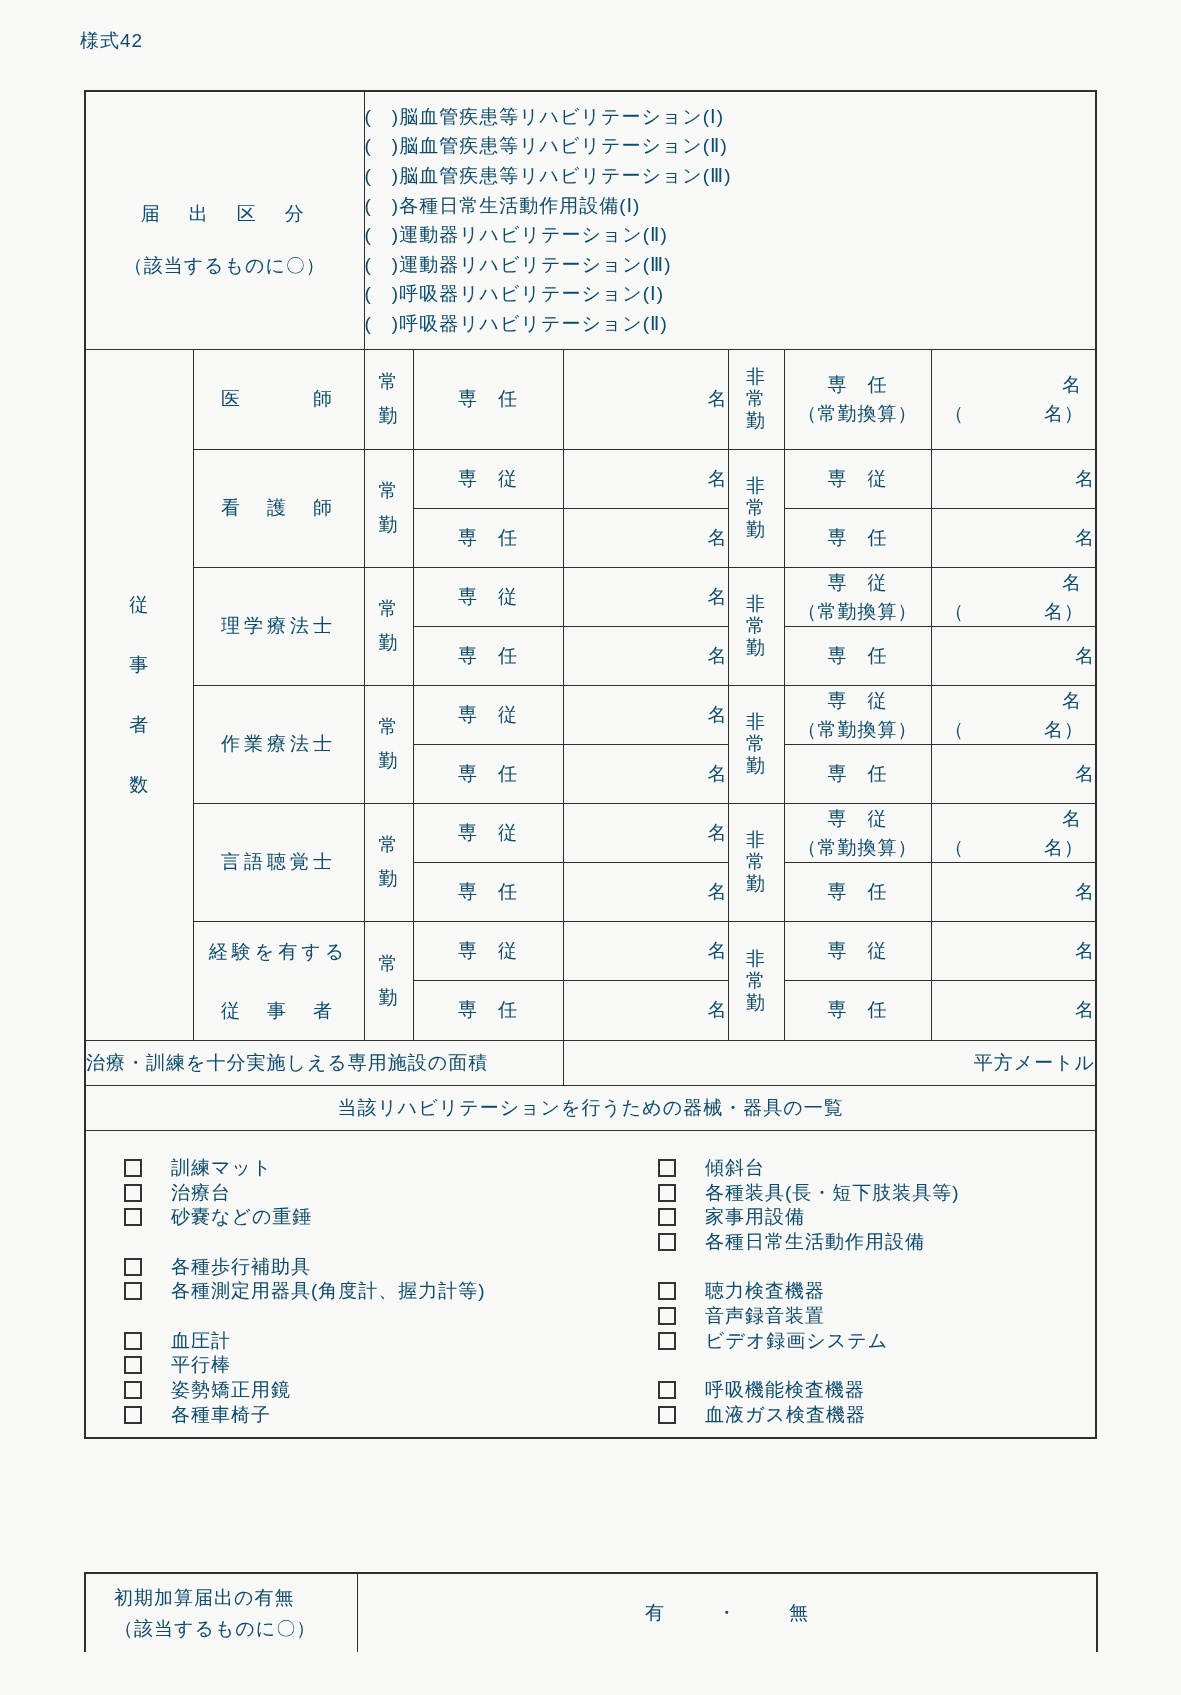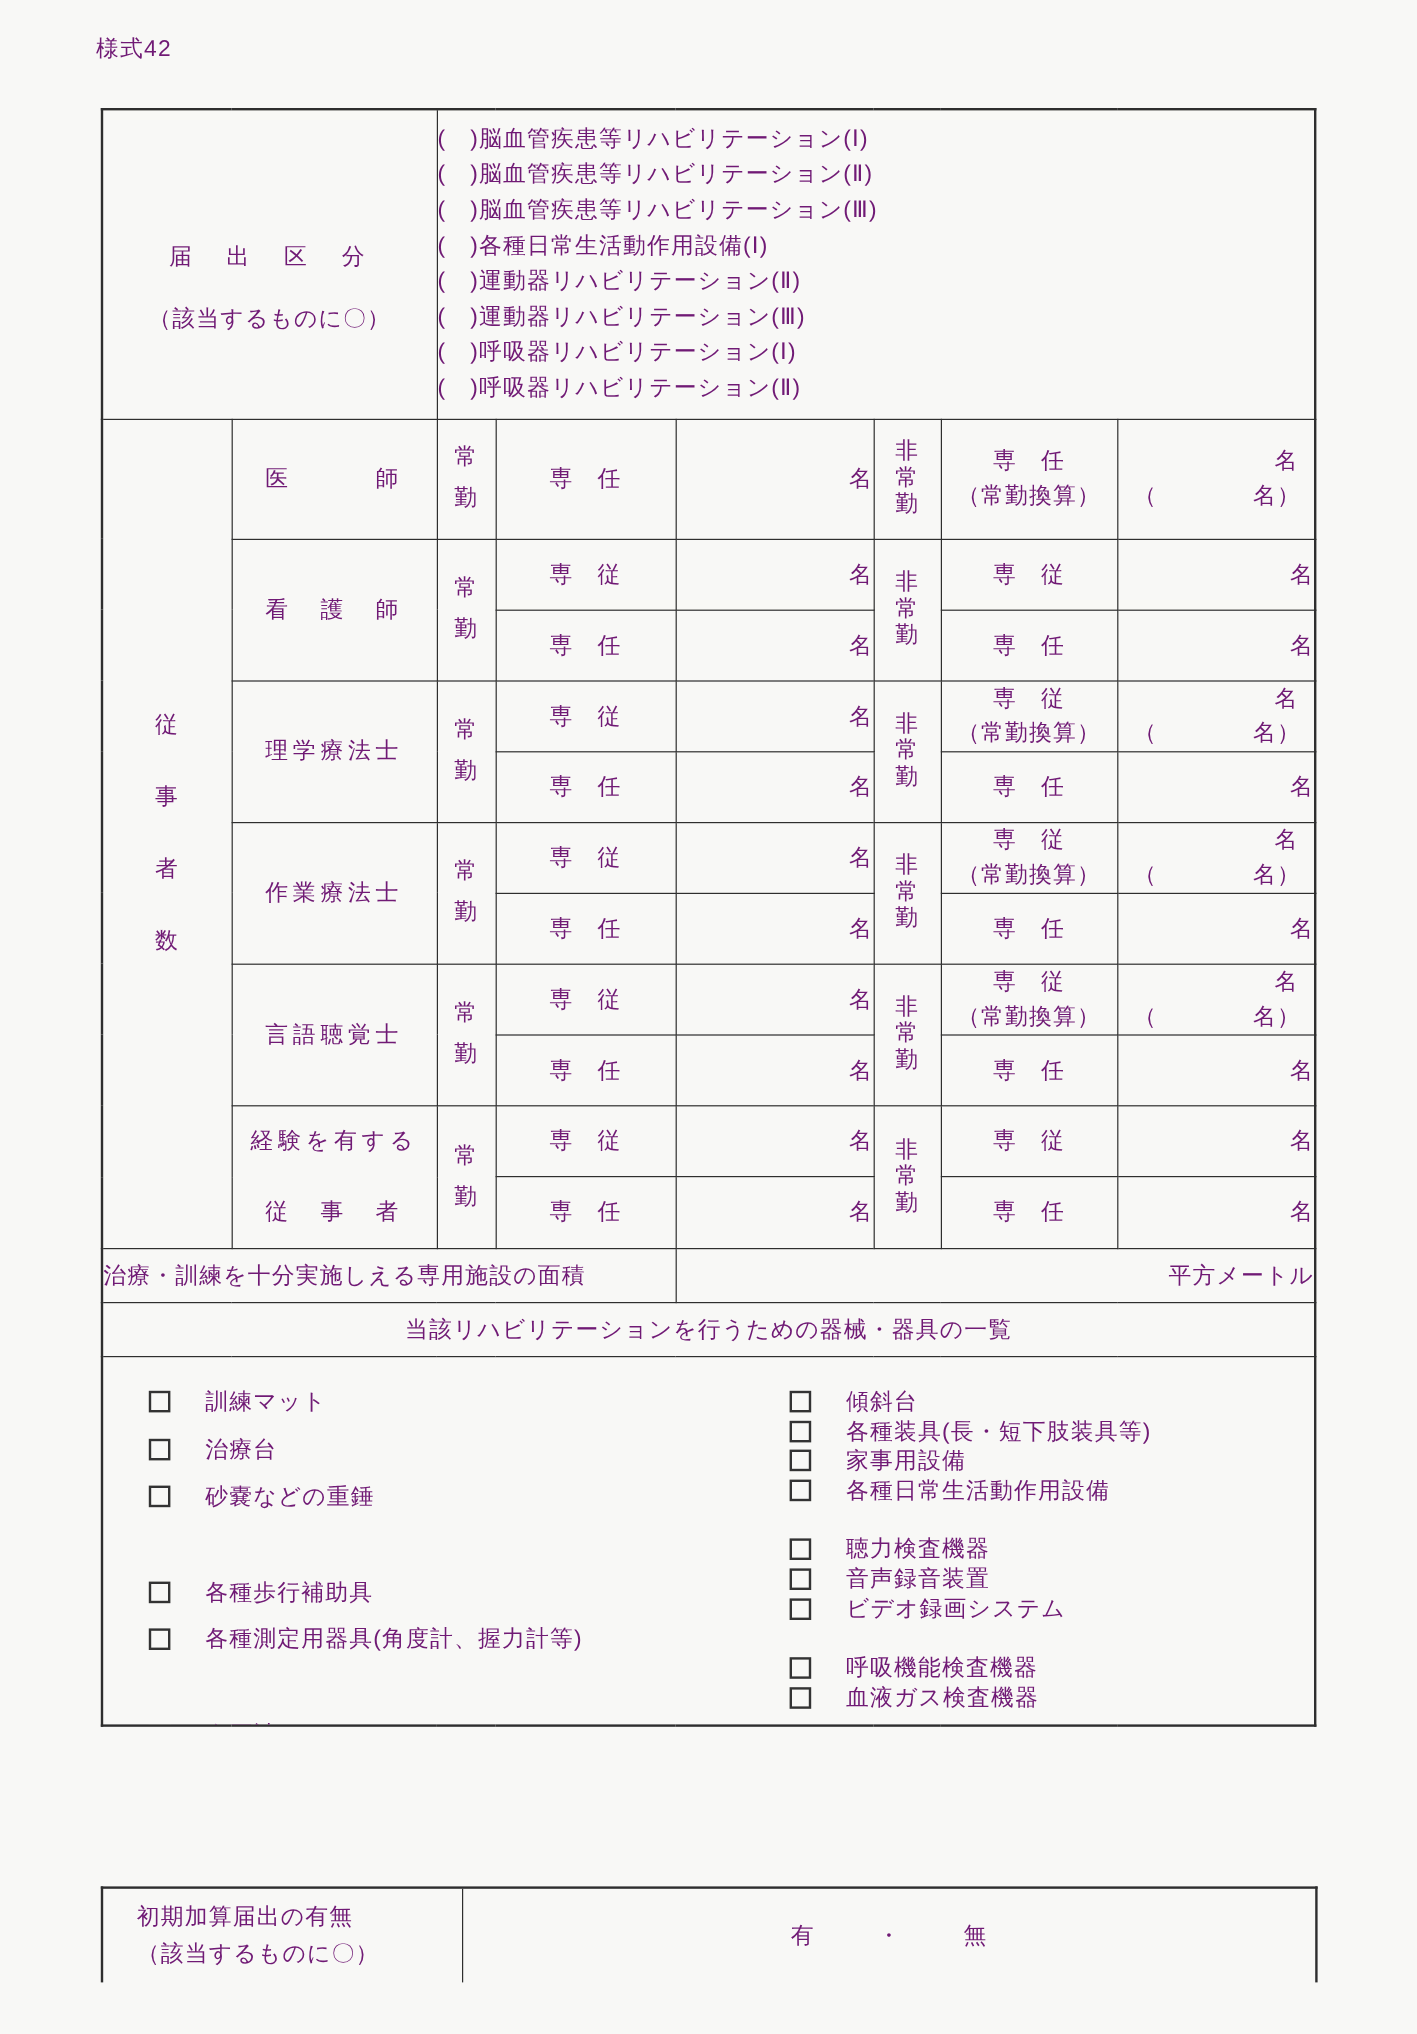--- a/index.html
+++ b/index.html
@@ -1,16 +1,16 @@
 <!DOCTYPE html>
 <html><head>
 <meta charset="utf-8">
 <style>
   html,body{margin:0;padding:0;background:#e8e8e8;}
-  .page{position:relative;width:1181px;height:1695px;background:#f8f8f6;color:#701a75;
+  .page{position:relative;width:1181px;height:1695px;background:#f8f8f6;color:#0c4a6e;
         font-family:"Liberation Sans","DejaVu Sans",sans-serif;font-size:19px;letter-spacing:1px;
         margin:0 auto;overflow:hidden;}
   .form-number{position:absolute;left:80px;top:28px;}
   .doc-title{position:absolute;left:84px;top:53px;width:950px;text-align:center;letter-spacing:2px;}
 
   table.main{position:absolute;left:84px;top:90px;width:1012px;border-collapse:collapse;
              table-layout:fixed;border:2px solid #2e2e2e;}
   table.main td{border:1px solid #2e2e2e;padding:0;vertical-align:middle;overflow:hidden;}
 
   tr.rc{height:258px;}  tr.rd{height:100px;}  tr.rs{height:59px;}
@@ -34,28 +34,28 @@
   .count2{line-height:29px;}
   .count2 .l1{text-align:right;padding-right:13px;}
   .count2 .l2{display:flex;justify-content:space-between;padding:0 11px 0 13px;}
 
   .fac-label{padding-left:24px;}
   .fac-unit{text-align:right;padding-right:112px;}
   .eq-head{text-align:center;}
 
   .eq-cell{position:relative;}
   .eq-col{position:absolute;top:25px;display:flex;flex-direction:column;}
-  .eq-col.left{left:38px;gap:15px;}
+  .eq-col.left{left:38px;}
   .eq-col.right{left:572px;}
   .eq-item{height:24.7px;display:flex;align-items:center;white-space:nowrap;}
   .cb{width:14px;height:14px;border:2px solid #333;margin-right:29px;flex:0 0 auto;background:#f8f8f6;}
 
   .bottom{position:absolute;left:84px;top:1572px;width:1014px;height:80px;
           border:2px solid #2e2e2e;border-bottom:none;display:flex;box-sizing:border-box;}
-  .b-left{width:300px;border-right:1px solid #2e2e2e;display:flex;flex-direction:column;
+  .b-left{width:272px;border-right:1px solid #2e2e2e;display:flex;flex-direction:column;
           justify-content:center;padding-left:28px;line-height:31px;box-sizing:border-box;}
   .b-right{flex:1;display:flex;align-items:center;justify-content:center;gap:52px;}
 </style>
 </head>
 <body>
 
 <div class="page">
   <div class="form-number">様式42</div>
 
   <table class="main">

